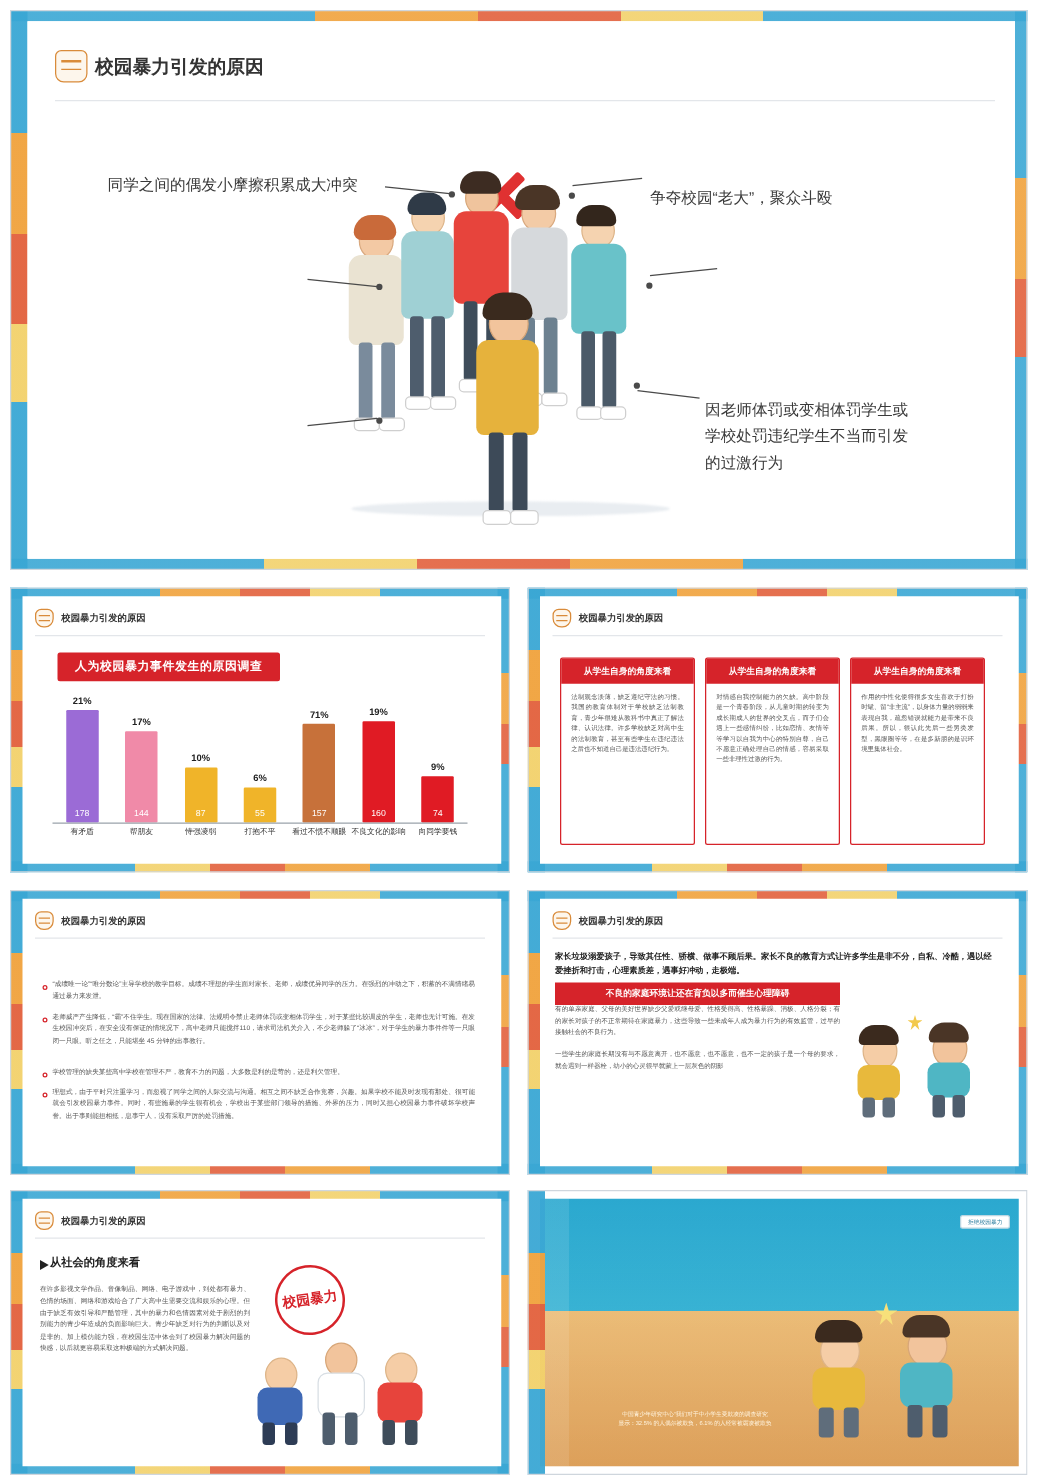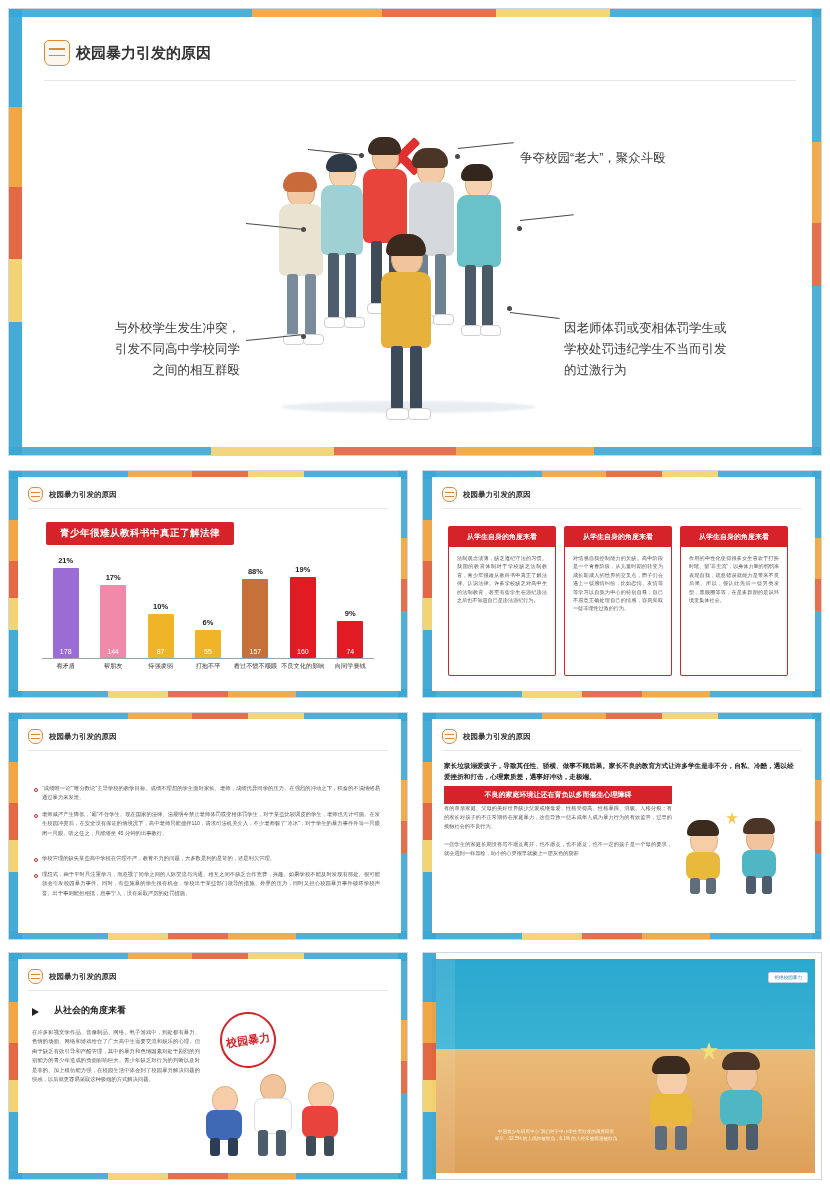--- a/index.html
+++ b/index.html
@@ -330,21 +330,21 @@
     width: 228px;
     font-size: 5.2px;
     line-height: 9px;
     color: #555;
     text-align: justify;
   }
 
   
   .s6-title {
     position: absolute;
-    left: 46px; top: 52px;
+    left: 32px; top: 52px;
     font-size: 9px;
     font-weight: 700;
     color: #222;
   }
   .s6-arrow {
     position: absolute;
     left: 24px; top: 56px;
     width: 0; height: 0;
     border-left: 7px solid #222;
     border-top: 4px solid transparent;
@@ -523,29 +523,27 @@
         <div class="head" style="left:10px; top:0; width:30px; height:32px; background:#f2c49c; border:1px solid #d7a678;"></div>
         <div class="head" style="left:5px; top:-8px; width:40px; height:22px; background:#3a2a1e; border-radius:18px 18px 6px 6px;"></div>
         <div class="body-s" style="left:0; top:30px; width:50px; height:76px; background:#e6b23c;"></div>
         <div class="leg" style="left:10px; top:104px; width:12px; height:64px; background:#3d4a58;"></div>
         <div class="leg" style="left:29px; top:104px; width:12px; height:64px; background:#3d4a58;"></div>
         <div class="shoe" style="left:5px; top:166px; width:21px; height:10px;"></div>
         <div class="shoe" style="left:27px; top:166px; width:21px; height:10px;"></div>
       </div>
     </div>
 
+    <div class="s1-callout" style="left:78px; top:130px;">同学之间的偶发小摩擦积累成大冲突</div>
     <div class="lead" style="left:300px; top:141px; width:52px; transform: rotate(6deg);"></div>
     <div class="dot" style="left:351px; top:145px;"></div>
 
     <div class="lead" style="left:238px; top:215px; width:56px; transform: rotate(6deg);"></div>
     <div class="dot" style="left:293px; top:219px;"></div>
 
-    <div class="s1-callout" style="left:52px; top:310px; text-align:right; width:180px;">与外校学生发生冲突，
-引发不同高中学校同学
-之间的相互群殴</div>
     <div class="lead" style="left:238px; top:332px; width:56px; transform: rotate(-6deg);"></div>
     <div class="dot" style="left:293px; top:326px;"></div>
 
     <div class="s1-callout" style="left:512px; top:140px;">争夺校园“老大”，聚众斗殴</div>
     <div class="lead" style="left:450px; top:140px; width:56px; transform: rotate(-6deg);"></div>
     <div class="dot" style="left:447px; top:146px;"></div>
 
     <div class="lead" style="left:512px; top:212px; width:54px; transform: rotate(-6deg);"></div>
     <div class="dot" style="left:509px; top:218px;"></div>
 
@@ -563,40 +561,40 @@
     <div class="ribbon-right"></div>
     <div class="inner"></div>
     <div class="slide-frame"></div>
 
     <div class="hdr">
       <span class="fist"></span>
       <span class="hdr-title">校园暴力引发的原因</span>
     </div>
     <div class="hdr-rule"></div>
 
-    <div class="chart-title">青少年很难从教科书中真正了解法律</div>
+    <div class="chart-title">人为校园暴力事件发生的原因调查</div>
     <div class="chart-area" id="s2-chart">
         <div class="bar-col" style="left: 10.7143px; height: 108px;">
           <div class="bar-pct" style="bottom: 93px; position: absolute;">21%</div>
           <div class="bar" style="height: 90px; background: rgb(155, 107, 214);">178</div>
         </div>
         <div class="bar-col" style="left: 58.1429px; height: 108px;">
           <div class="bar-pct" style="bottom: 75.809px; position: absolute;">17%</div>
           <div class="bar" style="height: 72.809px; background: rgb(240, 138, 168);">144</div>
         </div>
         <div class="bar-col" style="left: 105.571px; height: 108px;">
           <div class="bar-pct" style="bottom: 46.9888px; position: absolute;">10%</div>
           <div class="bar" style="height: 43.9888px; background: rgb(240, 180, 41);">87</div>
         </div>
         <div class="bar-col" style="left: 153px; height: 108px;">
           <div class="bar-pct" style="bottom: 30.809px; position: absolute;">6%</div>
           <div class="bar" style="height: 27.809px; background: rgb(240, 180, 41);">55</div>
         </div>
         <div class="bar-col" style="left: 200.429px; height: 108px;">
-          <div class="bar-pct" style="bottom: 82.382px; position: absolute;">88%</div>
+          <div class="bar-pct" style="bottom: 82.382px; position: absolute;">71%</div>
           <div class="bar" style="height: 79.382px; background: rgb(199, 113, 58);">157</div>
         </div>
         <div class="bar-col" style="left: 247.857px; height: 108px;">
           <div class="bar-pct" style="bottom: 83.8989px; position: absolute;">19%</div>
           <div class="bar" style="height: 80.8989px; background: rgb(224, 27, 36);">160</div>
         </div>
         <div class="bar-col" style="left: 295.286px; height: 108px;">
           <div class="bar-pct" style="bottom: 40.4157px; position: absolute;">9%</div>
           <div class="bar" style="height: 37.4157px; background: rgb(224, 27, 36);">74</div>
         </div>

